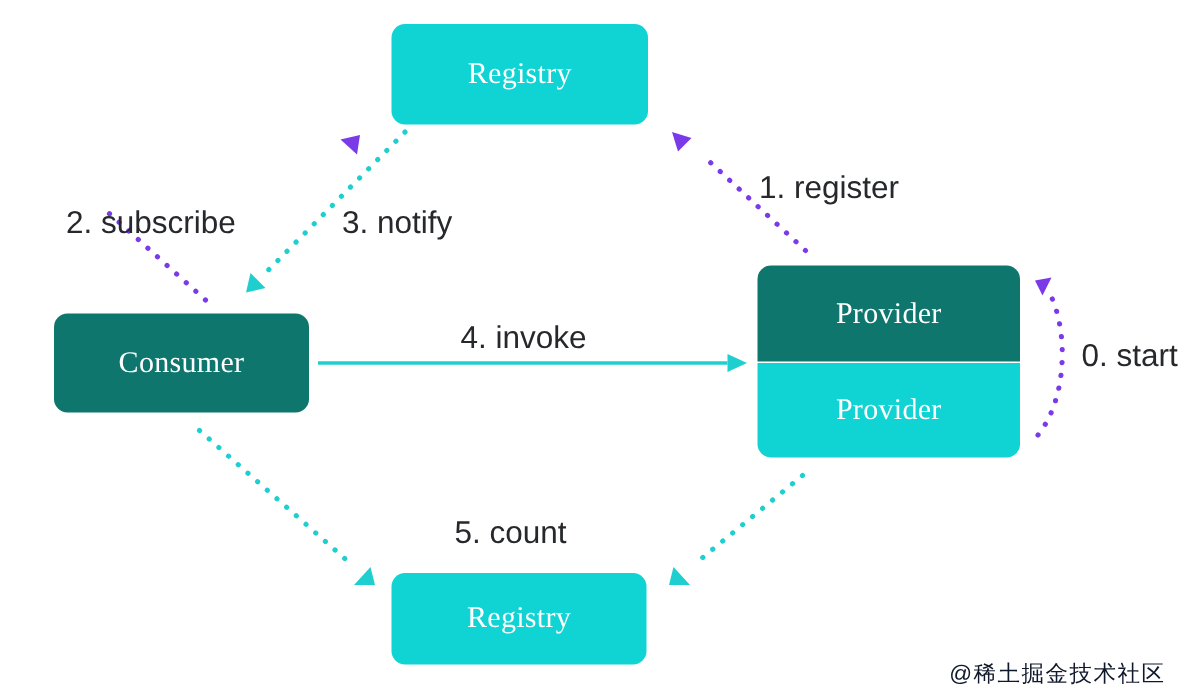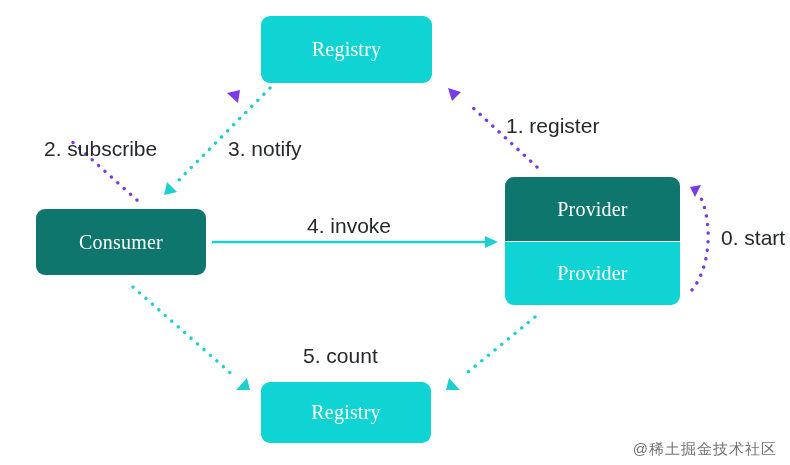--- a/index.html
+++ b/index.html
@@ -72,21 +72,21 @@
   #label-notify    { left: 228px; top: 137px; }
   #label-register  { left: 506px; top: 114px; }
   #label-invoke    { left: 307px; top: 214px; }
   #label-start     { left: 721px; top: 226px; }
   #label-count     { left: 303px; top: 344px; }
 
   #watermark {
     position: absolute;
     right: 13px;
     bottom: 6px;
-    color: #737373;
+    color: #0f172a;
     font-size: 15px;
     font-family: "Liberation Sans", sans-serif;
     letter-spacing: 1px;
     z-index: 5;
   }
 </style>
 </head>
 <body>
 
 <div id="canvas">

